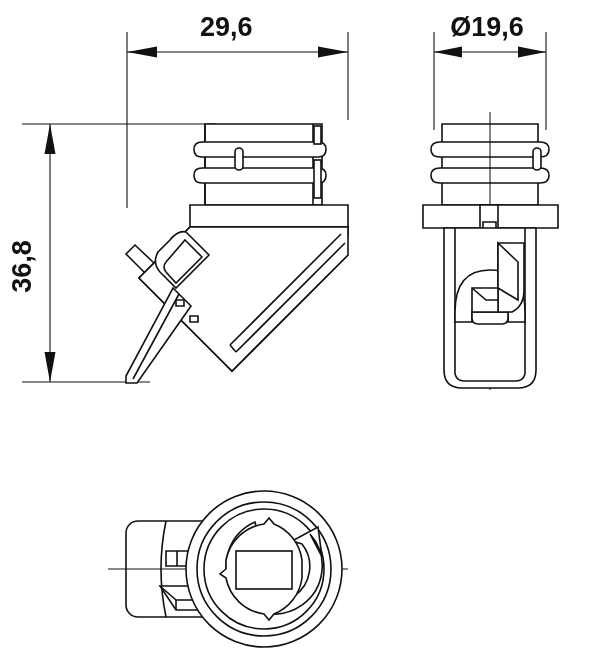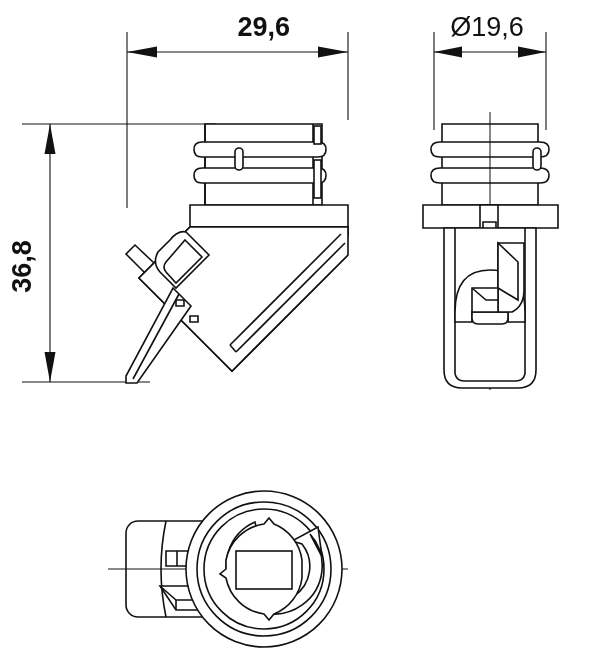--- a/index.html
+++ b/index.html
@@ -56,27 +56,27 @@
     fill: none;
     stroke: #111111;
     stroke-width: 1.0;
   }
 </style>
 </head>
 <body>
 
 <div id="drawing-root">
 
-  <div style="position:absolute; left:200px; top:12px; width:90px; text-align:right;
+  <div style="position:absolute; left:200px; top:12px; width:90px; text-align:left;
               font-size:27px; font-weight:700; color:#111; font-family:'Liberation Sans',sans-serif;">
     <span>29,6</span>
   </div>
 
   <div style="position:absolute; left:432px; top:12px; width:110px; text-align:center;
-              font-size:27px; font-weight:400; color:#111; font-family:'Liberation Sans',sans-serif;">
+              font-size:27px; font-weight:700; color:#111; font-family:'Liberation Sans',sans-serif;">
     <span>Ø19,6</span>
   </div>
 
   <div style="position:absolute; left:-28px; top:251px; width:100px; text-align:center;
               transform:rotate(-90deg); transform-origin:center center;
               font-size:27px; font-weight:700; color:#111; font-family:'Liberation Sans',sans-serif;">
     <span>36,8</span>
   </div>
 
   <svg width="600" height="649" viewBox="0 0 600 649" xmlns="http://www.w3.org/2000/svg">

